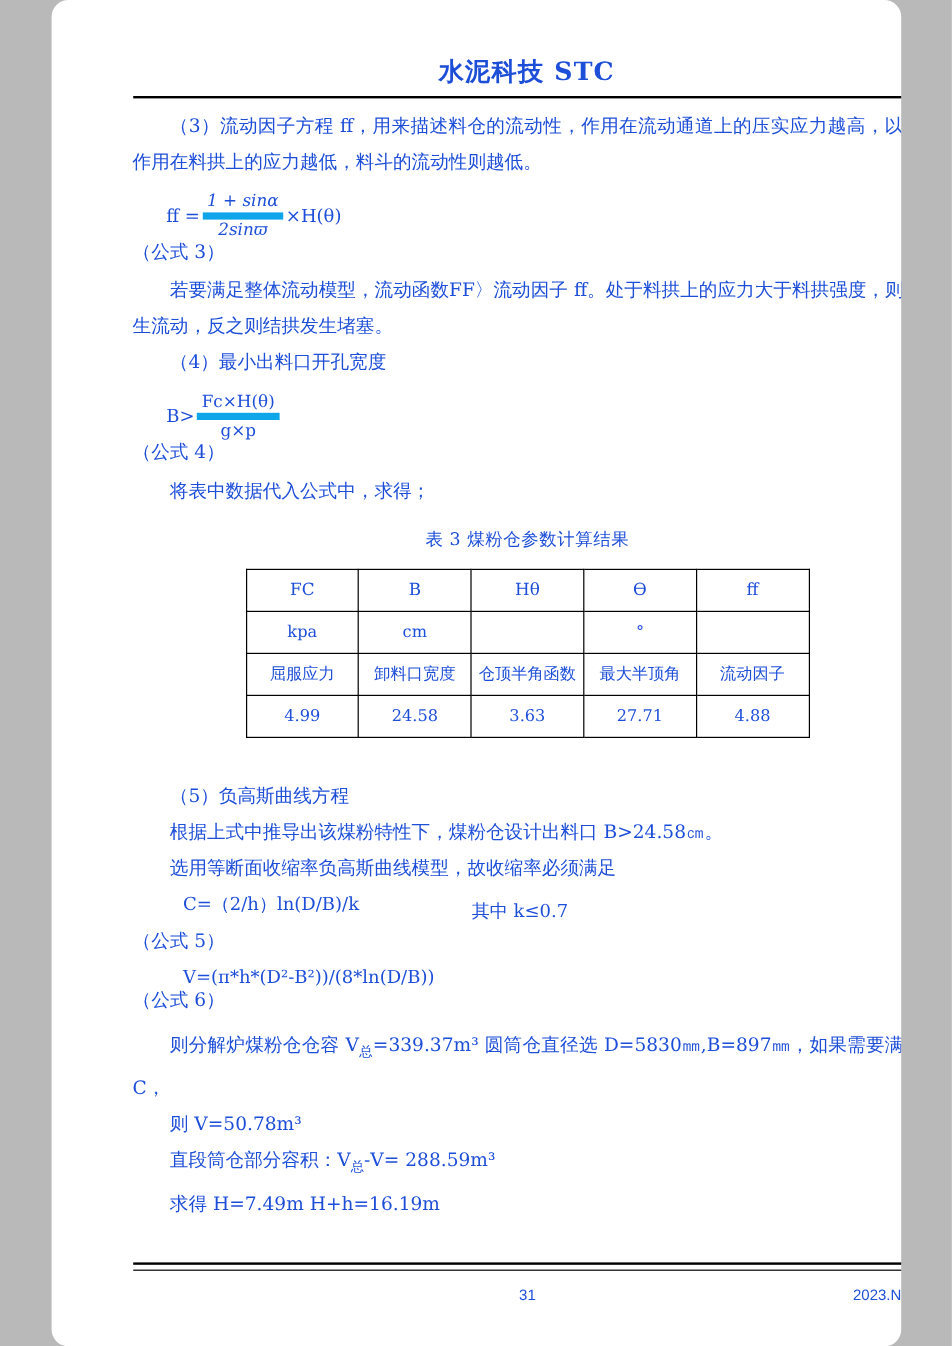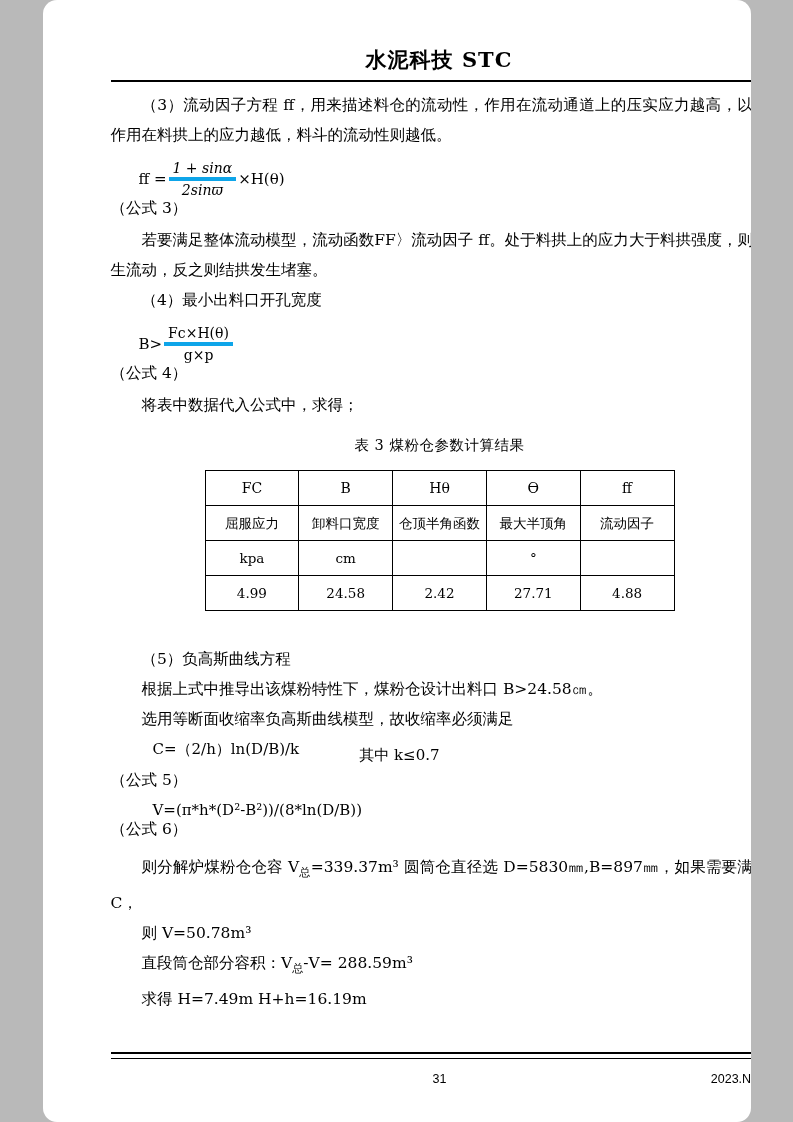--- a/index.html
+++ b/index.html
@@ -8,21 +8,21 @@
     background: #b9b9b9;
   }
   .page {
     width: 708px;
     height: 1122px;
     background: #ffffff;
     position: relative;
     margin: 0 auto;
     box-sizing: border-box;
     font-family: "Liberation Serif", serif;
-    color: #000000;
+    color: #1d4ed8;
     overflow: hidden;
     border-radius: 14px;
   }
   .header {
     position: absolute;
     top: 46px;
     left: 0;
     width: 793px;
     text-align: center;
   }
@@ -80,21 +80,21 @@
   }
   
   .frac {
     display: inline-block;
     vertical-align: middle;
     text-align: center;
     margin: 0 2px;
   }
   .frac .num {
     display: block;
-    border-bottom: 4px solid #0ea5e9;
+    border-bottom: 6px solid #0ea5e9;
     padding: 0 4px 1px 4px;
     font-size: 14px;
   }
   .frac .den {
     display: block;
     padding: 1px 4px 0 4px;
     font-size: 14px;
   }
   .inline-math {
     font-family: "DejaVu Serif", serif;
@@ -230,53 +230,53 @@
     <table class="data">
       <tbody>
           <tr class="head">
         <td>FC</td>
         <td>B</td>
         <td>Hθ</td>
         <td>ϴ</td>
         <td>ff</td>
       </tr>
       <tr>
+        <td>kpa</td>
+        <td>cm</td>
+        <td></td>
+        <td>°</td>
+        <td></td>
+      </tr>
+      <tr>
         <td>屈服应力</td>
         <td>卸料口宽度</td>
         <td>仓顶半角函数</td>
         <td>最大半顶角</td>
         <td>流动因子</td>
       </tr>
       <tr>
-        <td>kpa</td>
-        <td>cm</td>
-        <td></td>
-        <td>°</td>
-        <td></td>
-      </tr>
-      <tr>
         <td>4.99</td>
         <td>24.58</td>
-        <td>2.42</td>
+        <td>3.63</td>
         <td>27.71</td>
         <td>4.88</td>
       </tr>
     </tbody>
       </table>
 
     <div style="height:18px"></div>
 
     <p class="body-text indent2 para-block">（5）负高斯曲线方程</p>
 
     <p class="body-text indent2 para-block">根据上式中推导出该煤粉特性下，煤粉仓设计出料口 B&gt;24.58㎝。</p>
 
     <p class="body-text indent2 para-block">选用等断面收缩率负高斯曲线模型，故收缩率必须满足</p>
 
     <div class="formula-row" style="margin:6px 0 0 0;">
-      <div class="formula mono-line" style="padding-left:42px; display:flex; gap:60px;">
+      <div class="formula mono-line" style="padding-left:42px; display:flex; gap:94px;">
         <span>C=（2/h）ln(D/B)/k</span>
         <span class="mixed" style="font-size:15px">其中 k≤0.7</span>
       </div>
       <div class="eq-label">（公式 5）</div>
     </div>
 
     <div class="formula-row" style="margin:10px 0 0 0;">
       <div class="formula mono-line" style="padding-left:42px;">
         <span>V=(π*h*(D²-B²))/(8*ln(D/B))</span>
       </div>

